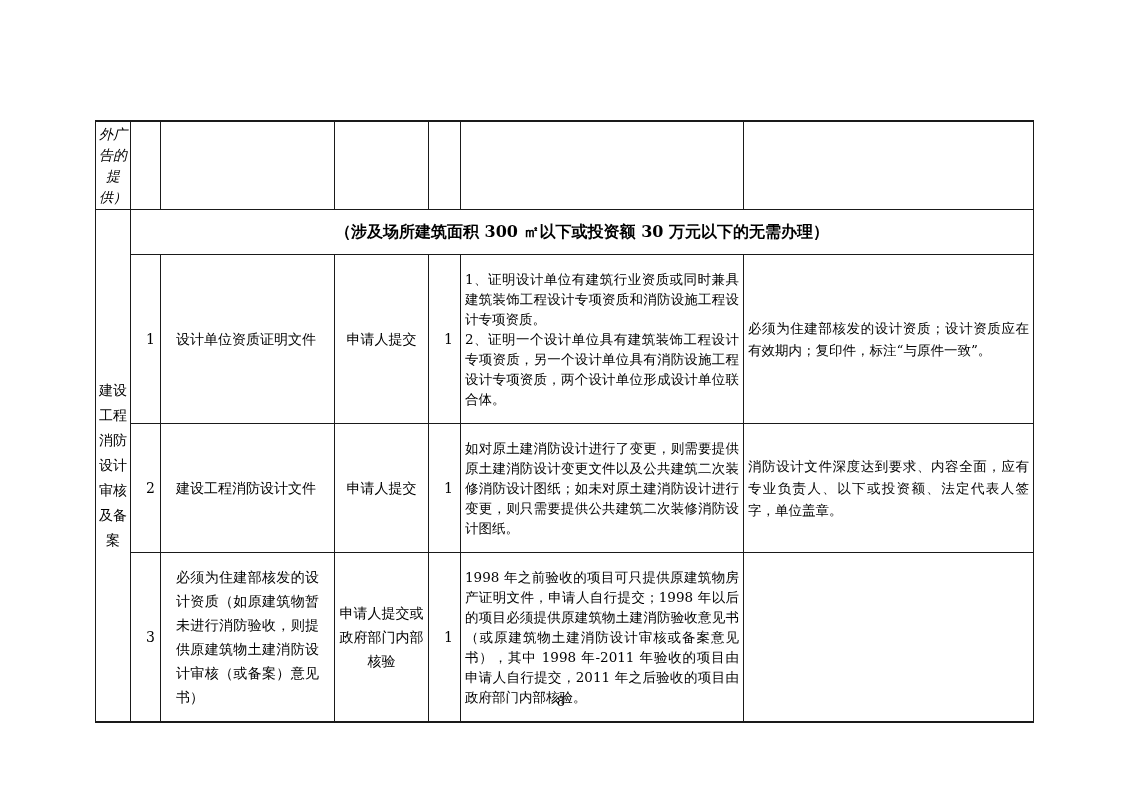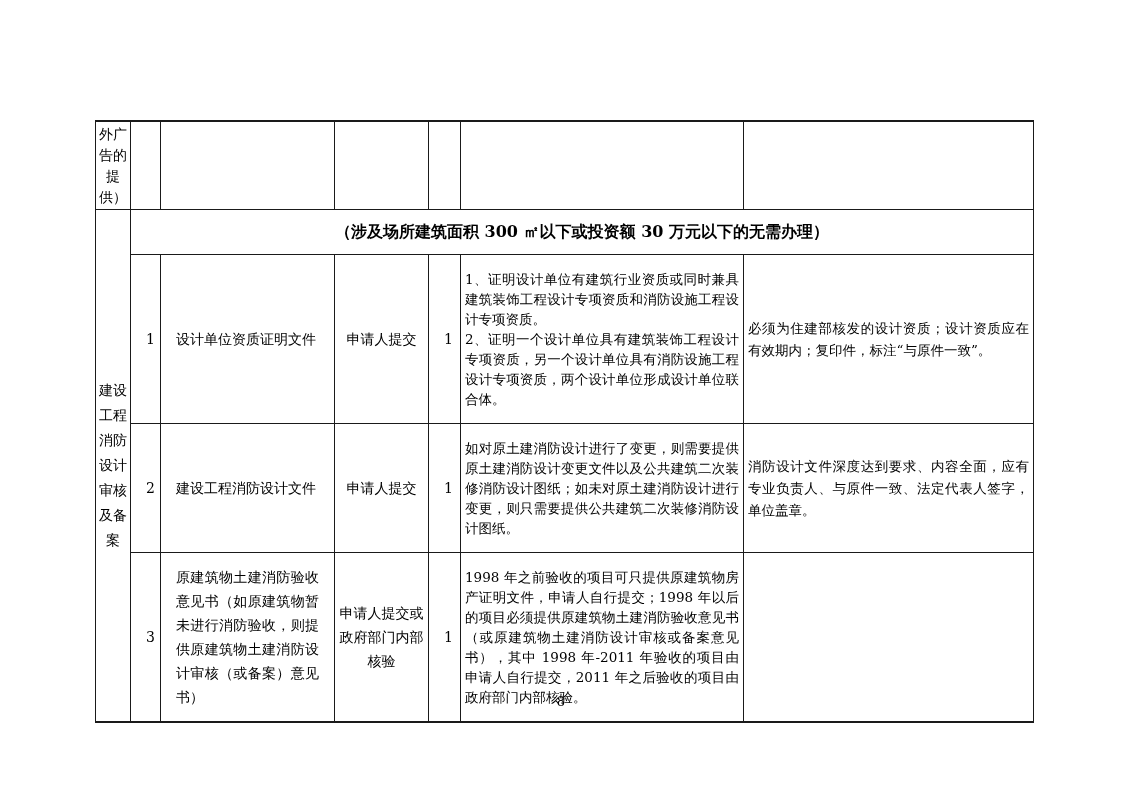--- a/index.html
+++ b/index.html
@@ -31,21 +31,21 @@
   }
   td {
     border: 1px solid #1a1a1a;
     font-size: 14px;
     line-height: 20px;
     padding: 1px 15px;
     vertical-align: middle;
     overflow: hidden;
     word-break: break-all;
   }
-  tr.r-cont   { height: 85px; }
+  tr.r-cont   { height: 85px; font-style: italic; }
   tr.r-head   { height: 45px; }
   tr.r-item1  { height: 147px; }
   tr.r-item2  { height: 113px; }
   tr.r-item3  { height: 147px; }
 
   td.cat {
     text-align: center;
     padding: 1px 2px;
   }
   td.cat-cont {
@@ -144,26 +144,26 @@
 2、证明一个设计单位具有建筑装饰工程设计专项资质，另一个设计单位具有消防设施工程设计专项资质，两个设计单位形成设计单位联合体。</td>
       <td class="note">必须为住建部核发的设计资质；设计资质应在有效期内；复印件，标注“与原件一致”。</td>
     </tr>
 
     <tr class="r-item2">
       <td class="num">2</td>
       <td class="item">建设工程消防设计文件</td>
       <td class="submitter">申请人提交</td>
       <td class="copies">1</td>
       <td class="desc">如对原土建消防设计进行了变更，则需要提供原土建消防设计变更文件以及公共建筑二次装修消防设计图纸；如未对原土建消防设计进行变更，则只需要提供公共建筑二次装修消防设计图纸。</td>
-      <td class="note">消防设计文件深度达到要求、内容全面，应有专业负责人、与原件一致、法定代表人签字，单位盖章。</td>
+      <td class="note">消防设计文件深度达到要求、内容全面，应有专业负责人、以下或投资额、法定代表人签字，单位盖章。</td>
     </tr>
 
     <tr class="r-item3">
       <td class="num">3</td>
-      <td class="item">原建筑物土建消防验收意见书（如原建筑物暂未进行消防验收，则提供原建筑物土建消防设计审核（或备案）意见书）</td>
+      <td class="item">必须为住建部核发的设计资质（如原建筑物暂未进行消防验收，则提供原建筑物土建消防设计审核（或备案）意见书）</td>
       <td class="submitter">申请人提交或政府部门内部核验</td>
       <td class="copies">1</td>
       <td class="desc">1998 年之前验收的项目可只提供原建筑物房产证明文件，申请人自行提交；1998 年以后的项目必须提供原建筑物土建消防验收意见书（或原建筑物土建消防设计审核或备案意见书），其中 1998 年-2011 年验收的项目由申请人自行提交，2011 年之后验收的项目由政府部门内部核验。</td>
       <td class="note"></td>
     </tr>
   </tbody>
     </table>
 
   <div class="page-number">8</div>
 

